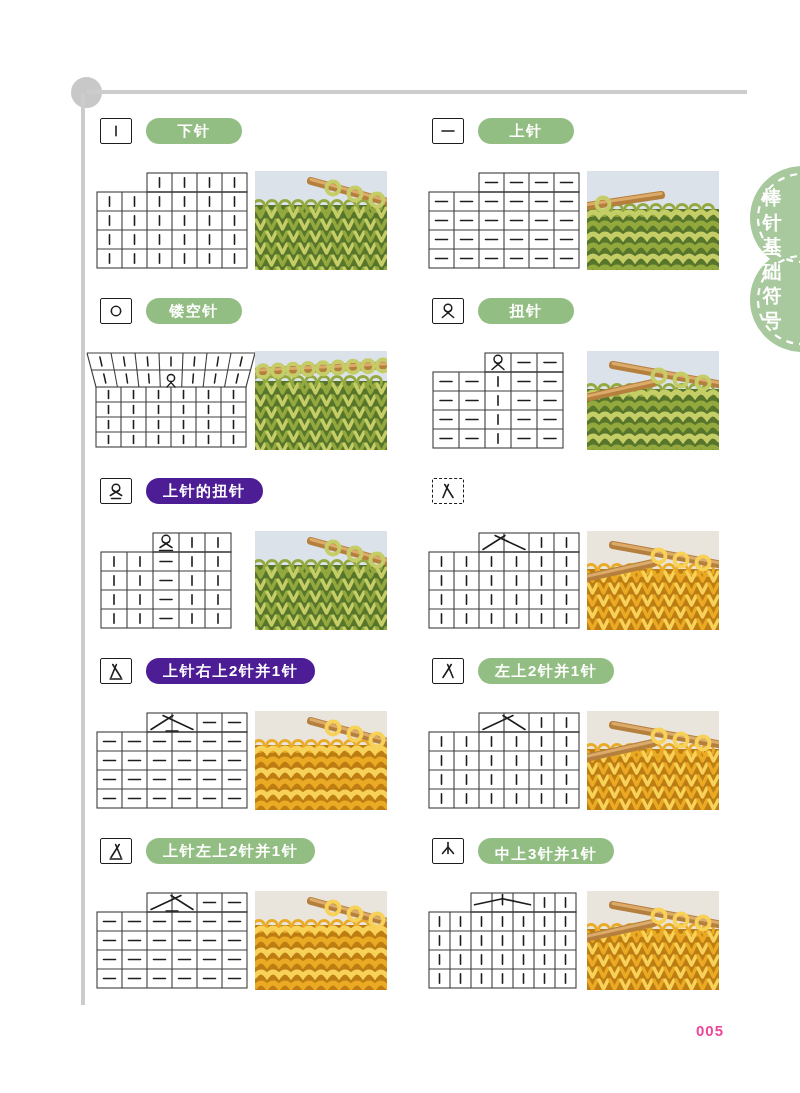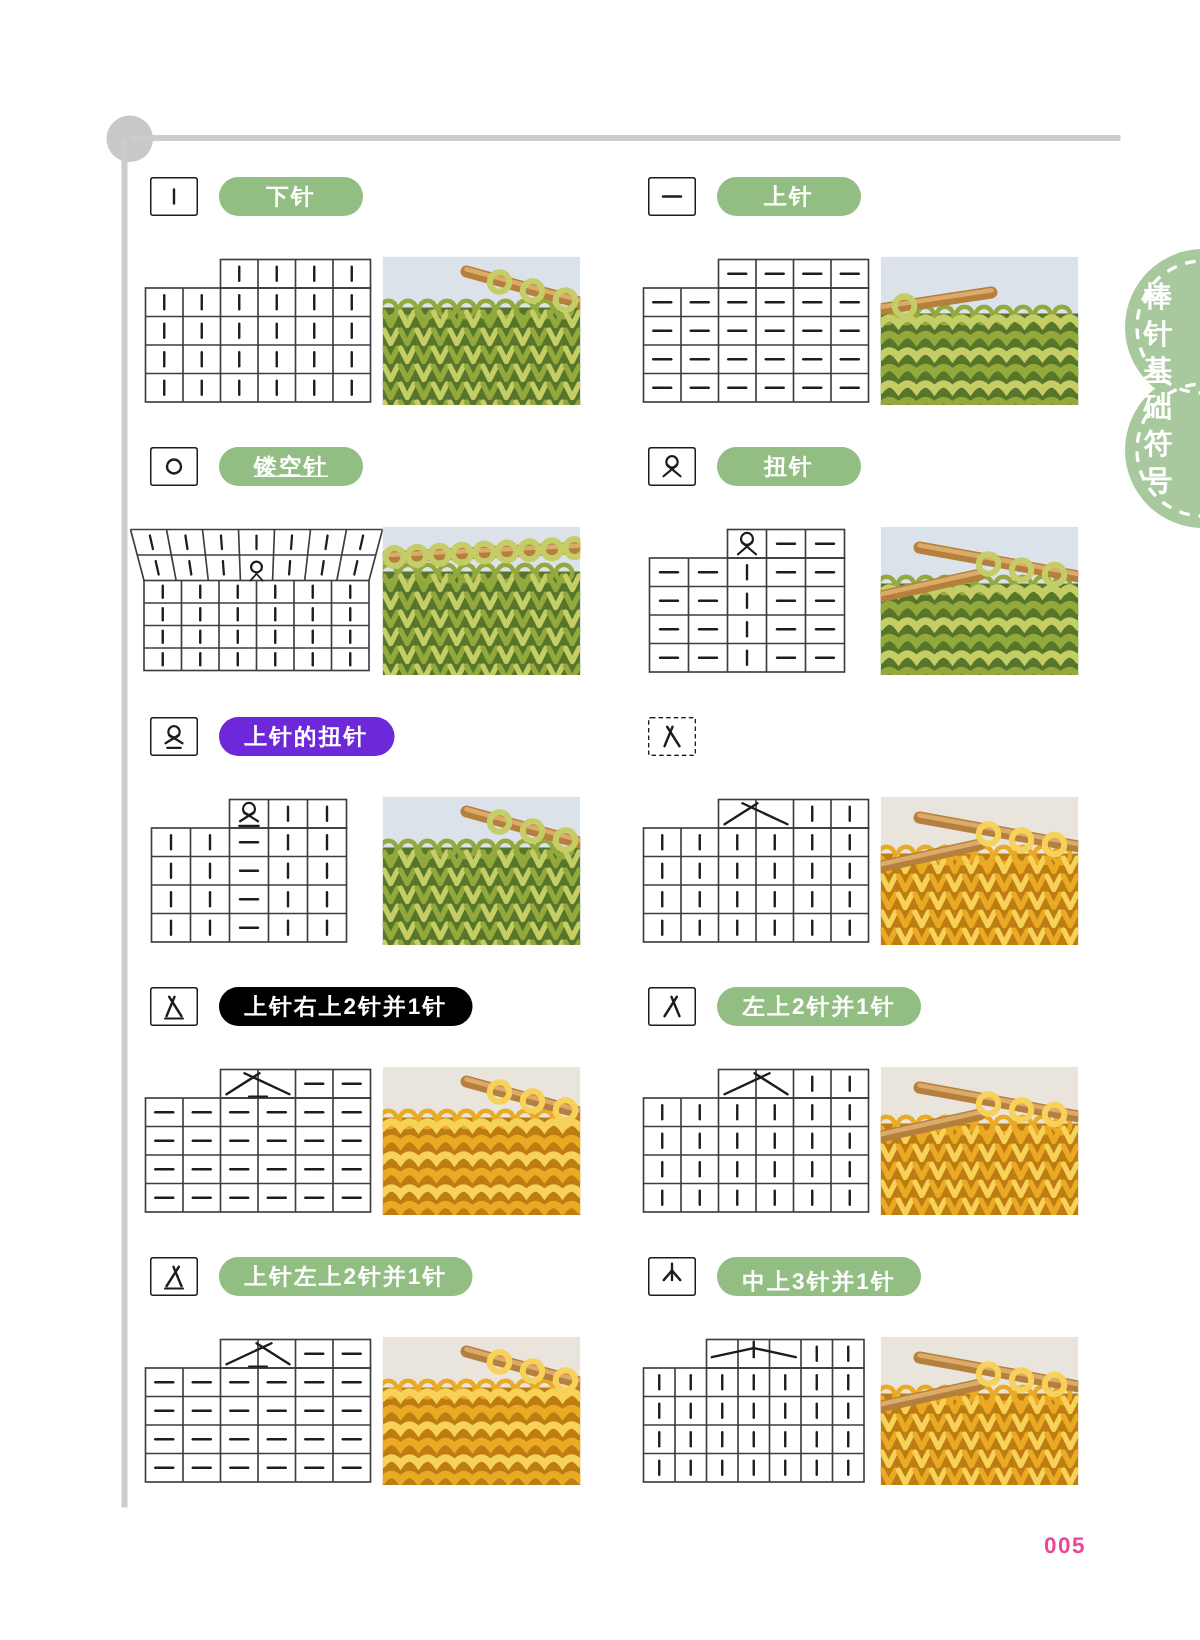--- a/index.html
+++ b/index.html
@@ -246,21 +246,21 @@
             <line x1="-6" y1="34.5" x2="74" y2="22.5" stroke="#dcab6a" stroke-width="3" stroke-linecap="round" fill="none"></line>
             <circle cx="16" cy="33" r="6.5" stroke="#c5cd67" stroke-width="4" fill="none"></circle>
           </svg></div>
   </div>
       <div class="entry" style="left: 96px; top: 298px;">
     <span class="sym-box">
           <svg viewBox="0 0 28 22" width="28" height="22">
             <circle cx="14" cy="11" r="4.68" stroke="#1d1d1d" stroke-width="1.6" fill="none"></circle>
           </svg>
         </span>
-    <span class="pill" style="background: rgb(147, 190, 131); text-decoration: underline;">
+    <span class="pill" style="background: rgb(147, 190, 131);">
       <span class="pill-text">镂空针</span>
     </span>
     <div class="chart" style="left: -10px;"><svg viewBox="-10 -1 170 96" width="170" height="96">
             <g stroke="#3e3e3e" stroke-width="1.1" fill="none">
               <rect x="0" y="34" width="150" height="60"></rect>
               <line x1="25" y1="34" x2="25" y2="94"></line>
               <line x1="50" y1="34" x2="50" y2="94"></line>
               <line x1="75" y1="34" x2="75" y2="94"></line>
               <line x1="100" y1="34" x2="100" y2="94"></line>
               <line x1="125" y1="34" x2="125" y2="94"></line>
@@ -496,21 +496,21 @@
   </div>
       <div class="entry" style="left: 96px; top: 478px;">
     <span class="sym-box">
           <svg viewBox="0 0 28 22" width="28" height="22">
             <circle cx="14" cy="7.9399999999999995" r="3.78" stroke="#1d1d1d" stroke-width="1.5" fill="none"></circle>
             <line x1="8.33" y1="15.5" x2="17.024" y2="10.207999999999998" stroke="#1d1d1d" stroke-width="1.5" stroke-linecap="round" fill="none"></line>
             <line x1="19.67" y1="15.5" x2="10.975999999999999" y2="10.207999999999998" stroke="#1d1d1d" stroke-width="1.5" stroke-linecap="round" fill="none"></line>
             <line x1="9.5" y1="18.5" x2="18.5" y2="18.5" stroke="#1d1d1d" stroke-width="1.5" stroke-linecap="round" fill="none"></line>
           </svg>
         </span>
-    <span class="pill" style="background: #6d28d9;">
+    <span class="pill" style="background: #4c1d95;">
       <span class="pill-text">上针的扭针</span>
     </span>
     <div class="chart" style="left: 4px;"><svg viewBox="-1 -1 132 97" width="132" height="97">
             <g stroke="#3e3e3e" stroke-width="1.1" fill="none">
               <rect x="52" y="0" width="78" height="19"></rect>
               <rect x="0" y="19" width="130" height="76"></rect>
               <line x1="26" y1="19" x2="26" y2="95"></line>
               <line x1="52" y1="19" x2="52" y2="95"></line>
               <line x1="78" y1="0" x2="78" y2="95"></line>
               <line x1="104" y1="0" x2="104" y2="95"></line>
@@ -769,21 +769,21 @@
           </svg></div>
   </div>
       <div class="entry" style="left: 96px; top: 658px;">
     <span class="sym-box">
           <svg viewBox="0 0 28 22" width="28" height="22">
             <line x1="10.76" y1="4.5" x2="19" y2="17.5" stroke="#1d1d1d" stroke-width="1.6" stroke-linecap="round" fill="none"></line>
             <line x1="14.36" y1="4.5" x2="9" y2="17.5" stroke="#1d1d1d" stroke-width="1.6" stroke-linecap="round" fill="none"></line>
             <line x1="8" y1="19" x2="20" y2="19" stroke="#1d1d1d" stroke-width="1.4" stroke-linecap="round" fill="none"></line>
           </svg>
         </span>
-    <span class="pill" style="background: #000000;">
+    <span class="pill" style="background: #4c1d95;">
       <span class="pill-text">上针右上2针并1针</span>
     </span>
     <div class="chart"><svg viewBox="-1 -1 152 97" width="152" height="97">
             <g stroke="#3e3e3e" stroke-width="1.1" fill="none">
               <rect x="50" y="0" width="100" height="19"></rect>
               <rect x="0" y="19" width="150" height="76"></rect>
               <line x1="25" y1="19" x2="25" y2="95"></line>
               <line x1="50" y1="19" x2="50" y2="95"></line>
               <line x1="75" y1="0" x2="75" y2="95"></line>
               <line x1="100" y1="0" x2="100" y2="95"></line>

